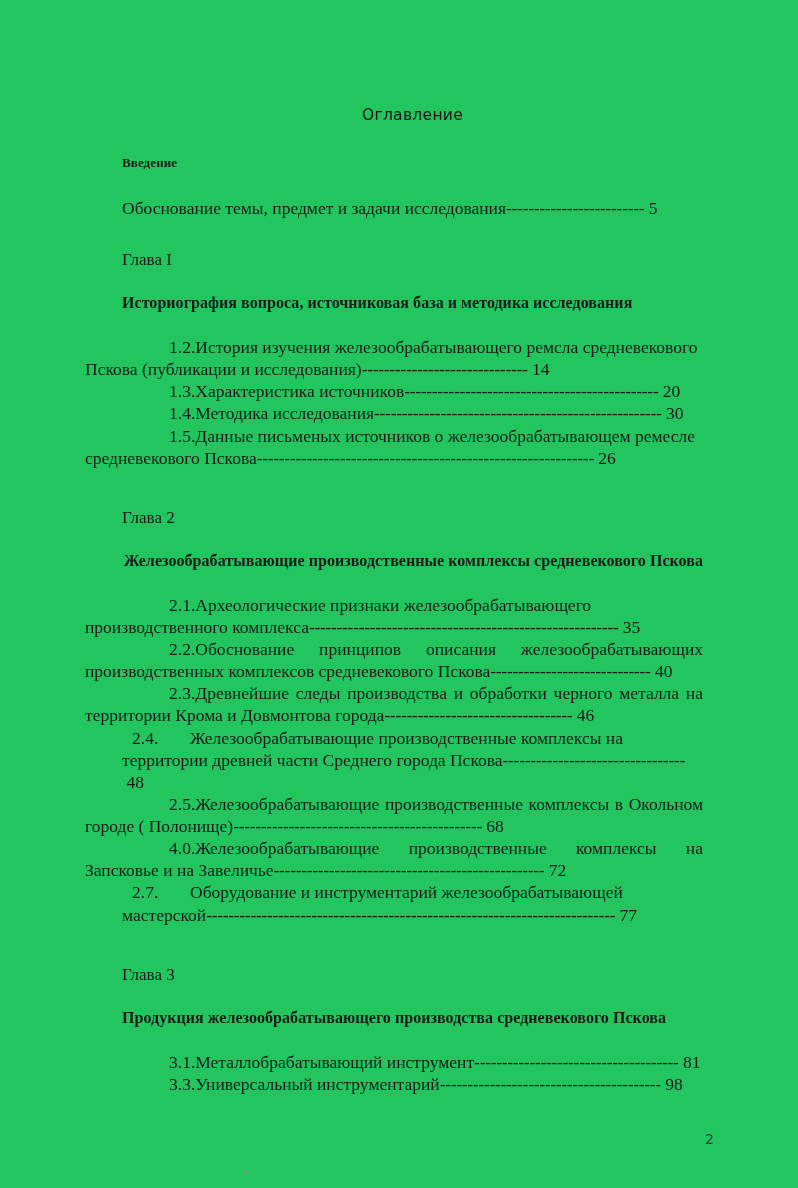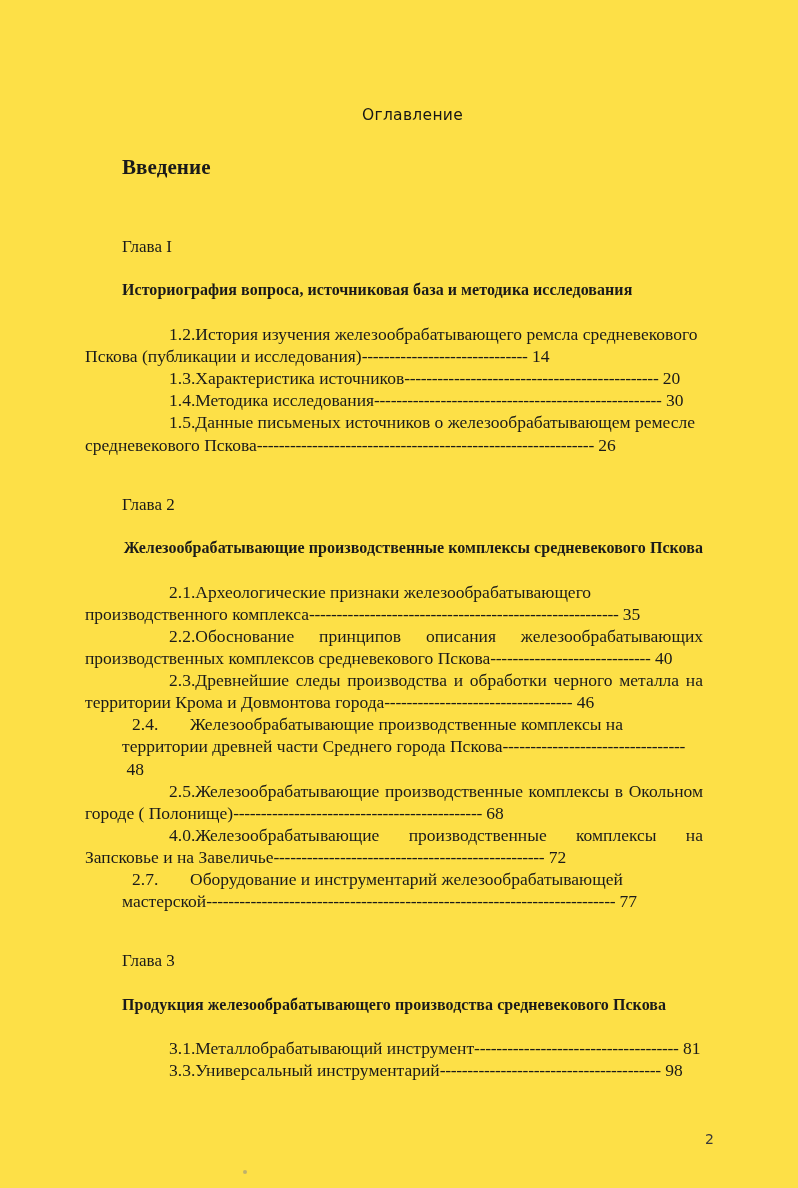--- a/index.html
+++ b/index.html
@@ -4,21 +4,21 @@
 <style>
   html, body {
     margin: 0;
     padding: 0;
     background: #ffffff;
   }
   .page {
     position: relative;
     width: 798px;
     height: 1188px;
-    background: #fde047;
+    background: #22c55e;
     overflow: hidden;
     font-family: "Liberation Serif", "DejaVu Serif", serif;
     color: #1a1a1a;
   }
   
   .content {
     position: absolute;
     left: 85px;
     top: 106px;
     width: 618px;
@@ -29,21 +29,21 @@
     font-size: 15.5px;
     font-weight: 400;
     text-align: center;
     letter-spacing: 0.3px;
     color: #161616;
     margin: 0 0 31px 0;
     padding-left: 37px;
   }
 
   .intro-label {
-    font-size: 21px;
+    font-size: 13px;
     font-weight: bold;
     margin: 0 0 26px 37px;
     letter-spacing: 0.1px;
   }
 
   .toc-line {
     font-size: 17.5px;
     line-height: 1.27;
     margin: 0;
   }
@@ -124,20 +124,23 @@
 </head>
 <body>
 
 <div class="page">
   <div class="content">
 
     <h1 class="doc-title">Оглавление</h1>
 
     <div class="intro-label">Введение</div>
 
+    <p class="toc-line lead-37">
+      <span>Обоснование темы, предмет и задачи исследования</span><span class="dots">-------------------------</span>&nbsp;<span>5</span>
+    </p>
 
     <div class="spacer-lg"></div>
 
     <div class="chapter-label">Глава I</div>
     <div class="spacer-md"></div>
     <div class="chapter-heading left">Историография вопроса, источниковая база  и методика исследования</div>
     <div class="spacer-md"></div>
 
     <div class="entries">
       <p class="entry plain hang">

